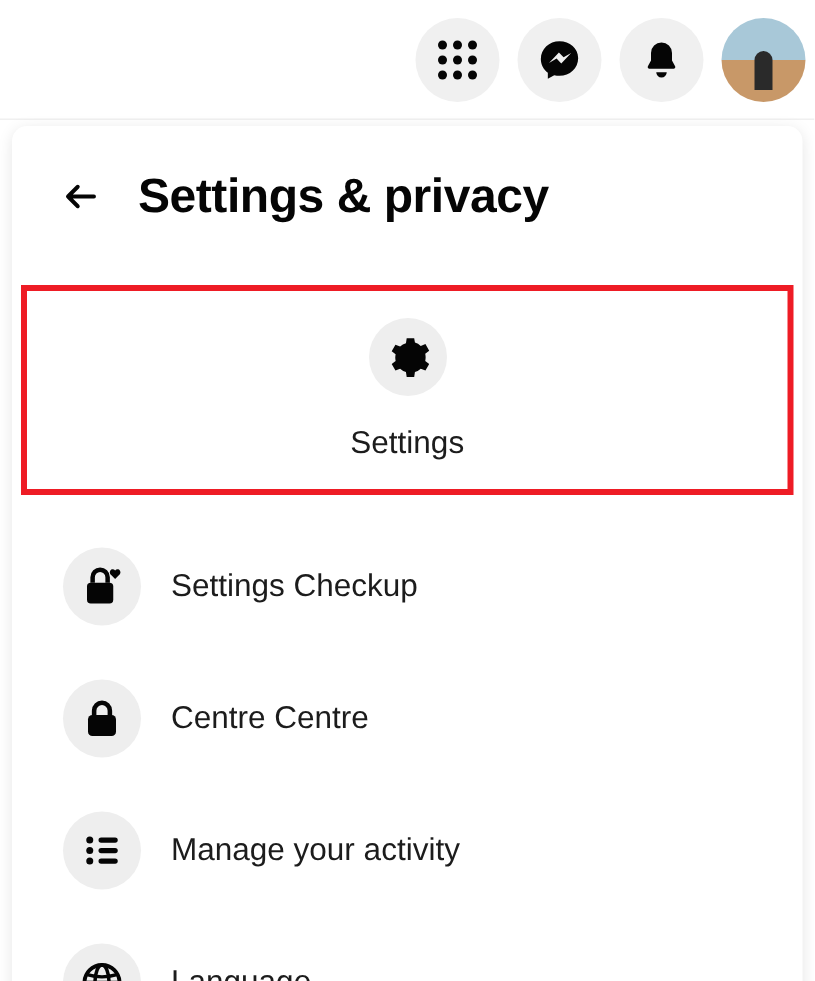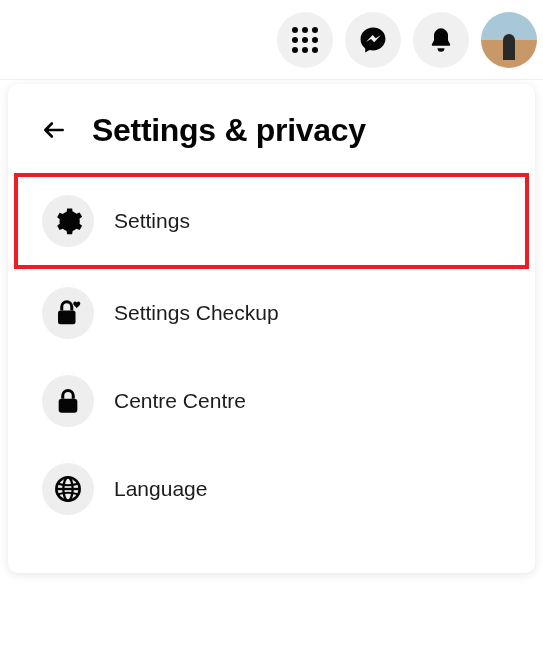--- a/index.html
+++ b/index.html
@@ -51,20 +51,21 @@
     }
     .panel {
       background: #fff;
       border-radius: 10px;
       margin: 4px 8px 0 8px;
       box-shadow: 0 2px 10px rgba(0,0,0,0.10);
       padding: 18px 0 40px 0;
     }
     .panel-header {
       display: flex;
+      align-items: center;
       gap: 20px;
       padding: 10px 24px 24px 28px;
     }
     .back-btn {
       width: 36px;
       height: 36px;
       display: flex;
       align-items: center;
       justify-content: center;
       cursor: pointer;
@@ -83,22 +84,23 @@
       display: flex;
       align-items: center;
       gap: 20px;
       padding: 14px 24px;
       cursor: pointer;
       border: 4px solid transparent;
       margin: 0 6px;
     }
     .menu-item.highlighted {
       border: 4px solid #ee1c25;
-      margin: 0 6px;
-      padding: 18px 24px;
+      margin: 17px 6px;
+      padding: 18px 8px;
+      flex-direction: column;
     }
     .menu-icon-wrap {
       width: 52px;
       height: 52px;
       border-radius: 50%;
       background: #eeeeee;
       display: flex;
       align-items: center;
       justify-content: center;
       flex-shrink: 0;
@@ -188,20 +190,33 @@
     <div class="menu-item">
       <div class="menu-icon-wrap">
         <svg width="28" height="28" viewBox="0 0 24 24">
           <rect x="4" y="10" width="16" height="12" rx="2.5" fill="#050505"></rect>
           <path fill="none" stroke="#050505" stroke-width="2.6" d="M7.5 10V7.5a4.5 4.5 0 1 1 9 0V10"></path>
         </svg>
       </div>
       <span class="menu-label">Centre Centre</span>
     </div>
 
+    <div class="menu-item">
+      <div class="menu-icon-wrap">
+        <svg width="28" height="28" viewBox="0 0 24 24">
+          <circle cx="5" cy="6" r="2" fill="#050505"></circle>
+          <circle cx="5" cy="12" r="2" fill="#050505"></circle>
+          <circle cx="5" cy="18" r="2" fill="#050505"></circle>
+          <rect x="10" y="4.5" width="11" height="3" rx="1.5" fill="#050505"></rect>
+          <rect x="10" y="10.5" width="11" height="3" rx="1.5" fill="#050505"></rect>
+          <rect x="10" y="16.5" width="11" height="3" rx="1.5" fill="#050505"></rect>
+        </svg>
+      </div>
+      <span class="menu-label">Manage your activity</span>
+    </div>
 
 
     <div class="menu-item">
       <div class="menu-icon-wrap">
         <svg width="28" height="28" viewBox="0 0 24 24">
           <circle cx="12" cy="12" r="10" fill="none" stroke="#050505" stroke-width="2.2"></circle>
           <ellipse cx="12" cy="12" rx="4" ry="10" fill="none" stroke="#050505" stroke-width="2"></ellipse>
           <line x1="2" y1="12" x2="22" y2="12" stroke="#050505" stroke-width="2"></line>
           <path d="M3.5 7.5 Q12 10 20.5 7.5" fill="none" stroke="#050505" stroke-width="1.8"></path>
           <path d="M3.5 16.5 Q12 14 20.5 16.5" fill="none" stroke="#050505" stroke-width="1.8"></path>

